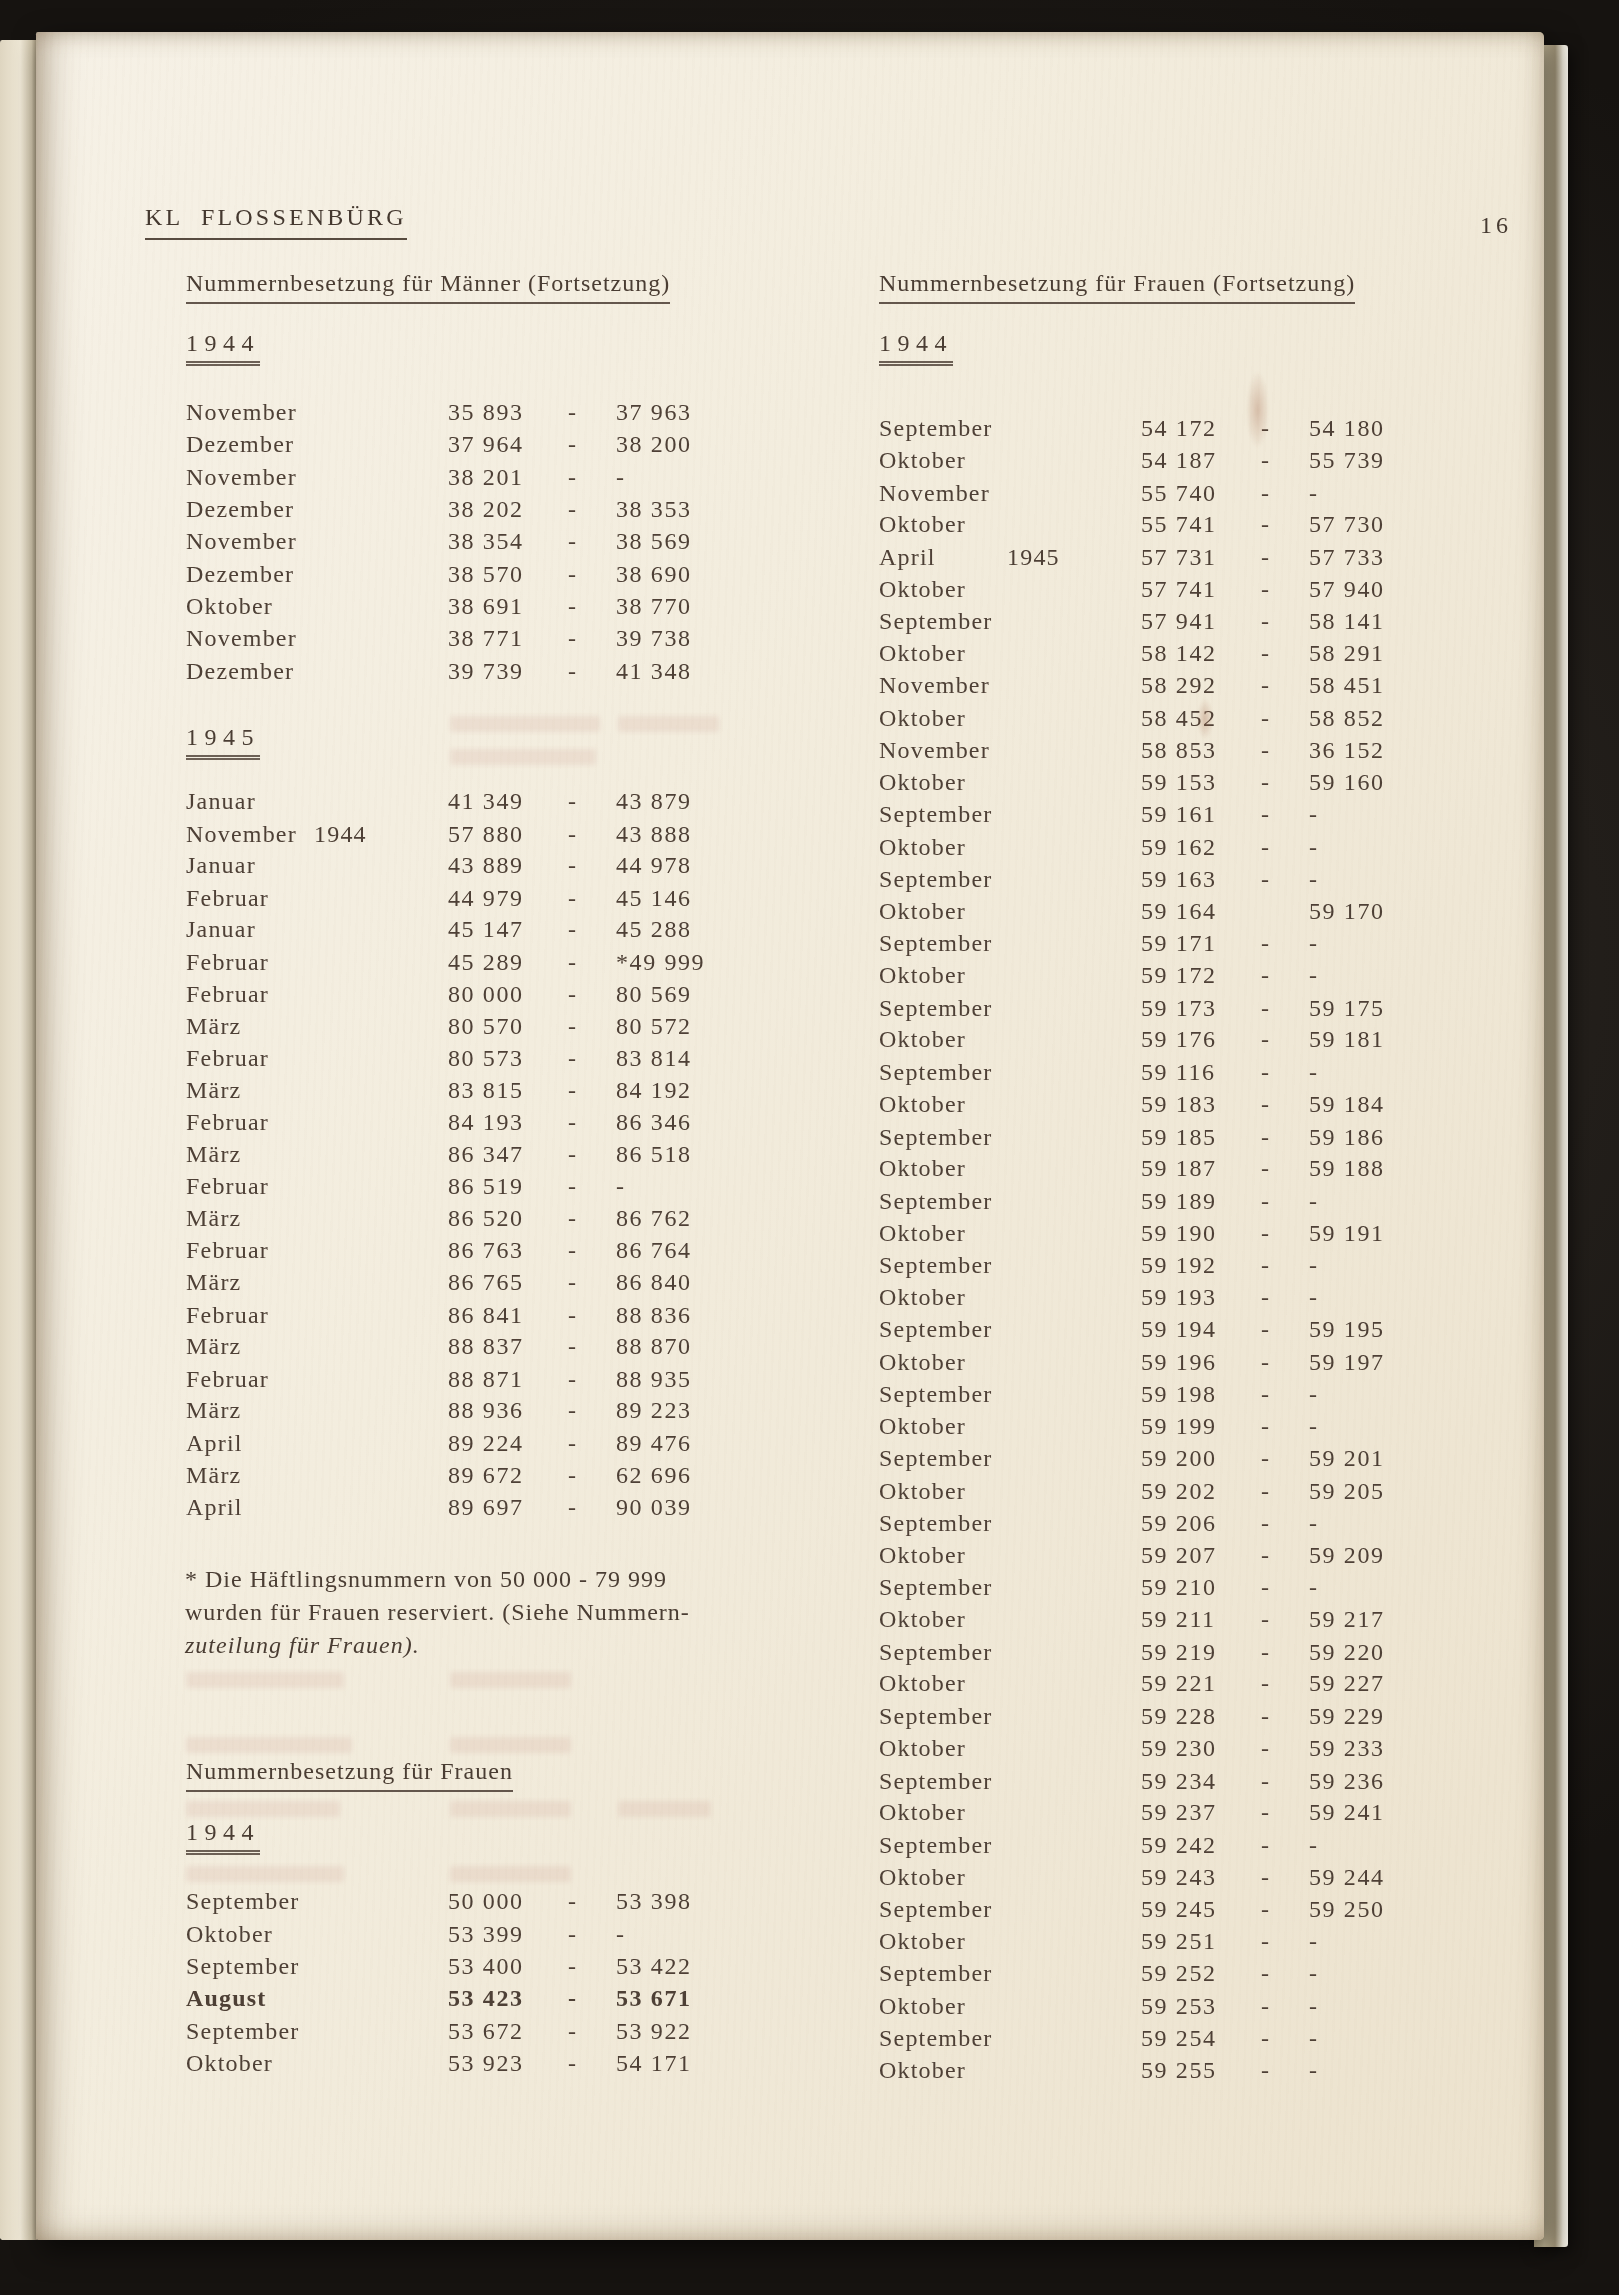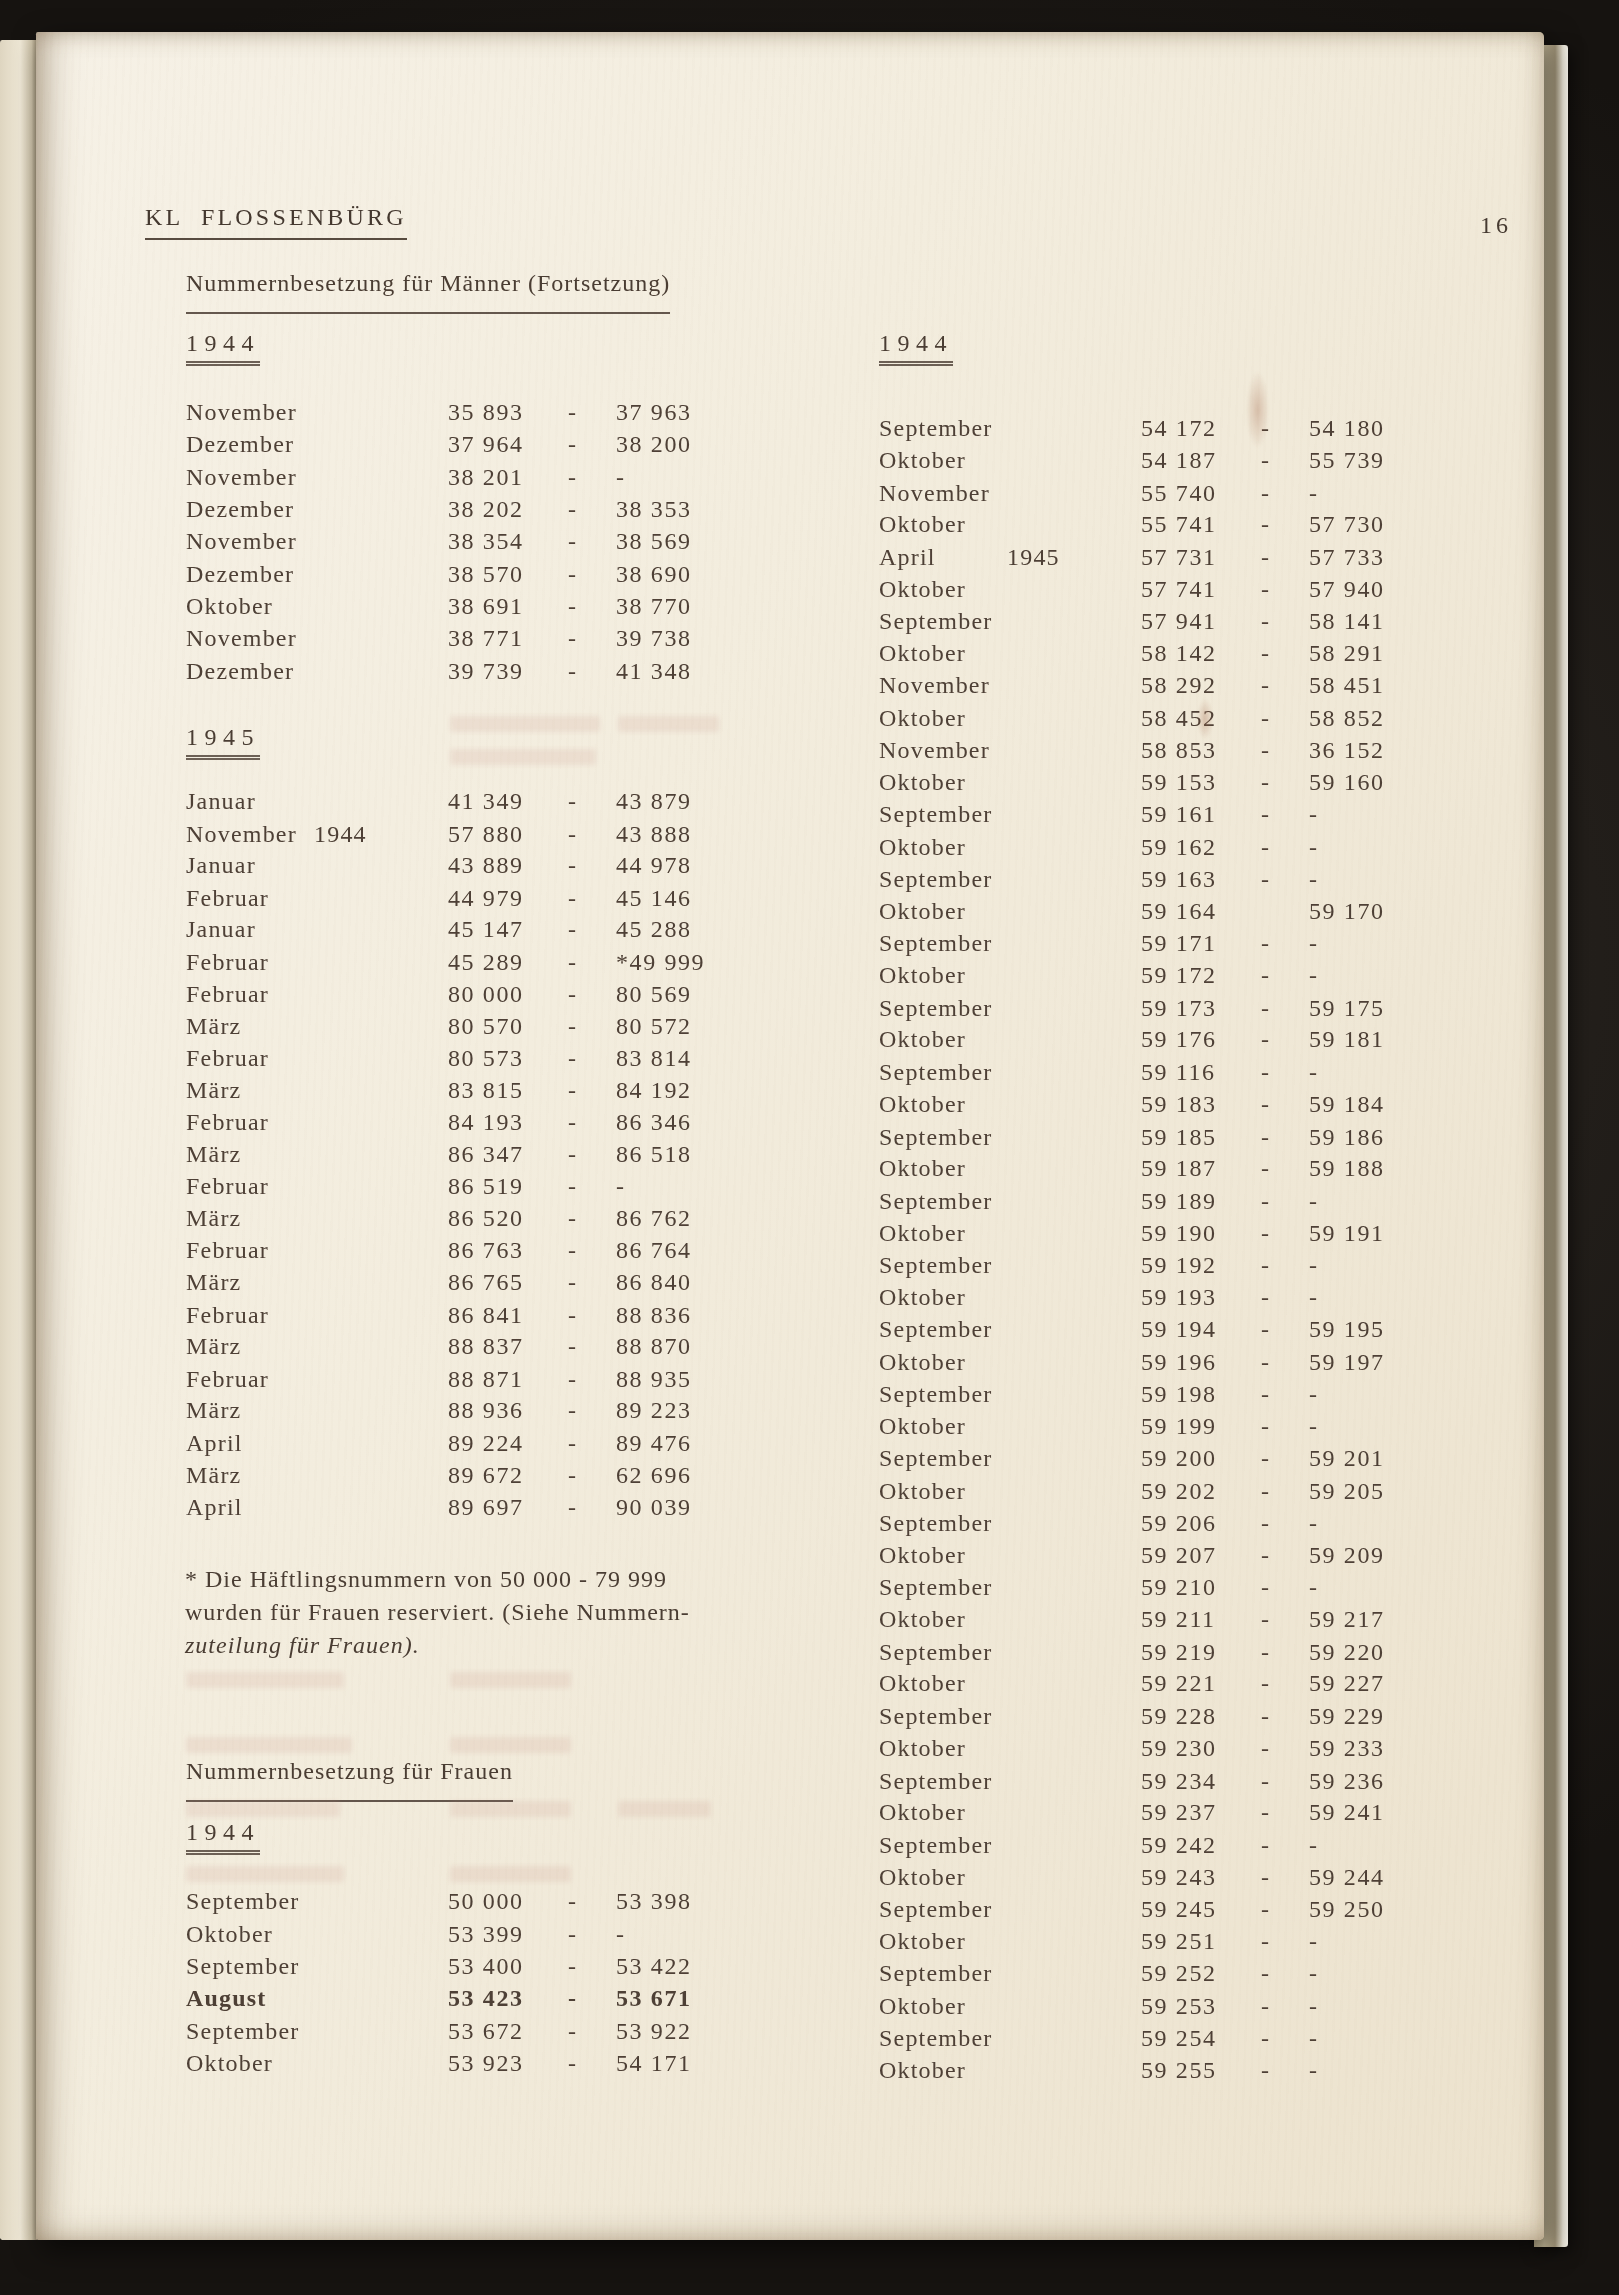--- a/index.html
+++ b/index.html
@@ -34,21 +34,21 @@
   }
   .page::after{content:"";position:absolute;inset:0;pointer-events:none;border-radius:inherit;
     background:repeating-linear-gradient(92deg, rgba(130,100,65,.015) 0 2.4px, rgba(255,255,255,0) 2.4px 7.3px);}
   .hdr{
     position:absolute;left:109px;top:172px;font-size:24px;letter-spacing:3.2px;white-space:pre;
     color:#44382f;border-bottom:2.4px solid rgba(70,56,46,.9);padding-bottom:6.5px;line-height:27.5px;
   }
   .pagenum{position:absolute;left:1444px;top:180px;font-size:24px;letter-spacing:4px;color:#463a31;line-height:27.5px;}
   .col-title{
     position:absolute;font-size:24px;letter-spacing:1px;color:#4a3d33;line-height:27.5px;
-    border-bottom:2.4px solid rgba(74,60,50,.85);padding-bottom:14px;white-space:nowrap;
+    border-bottom:2.4px solid rgba(74,60,50,.85);padding-bottom:4px;white-space:nowrap;
   }
   .year-h{
     position:absolute;font-size:24px;letter-spacing:6.5px;color:#4a3d33;line-height:27.5px;
     border-bottom:5.7px double rgba(74,60,50,.8);padding-bottom:3.2px;
   }
   .fn-line{position:absolute;font-size:24px;letter-spacing:1px;color:#4a3d33;line-height:29px;white-space:pre;}
   .trow{position:absolute;height:29px;line-height:29px;font-size:24px;color:#4e4036;letter-spacing:1.2px;width:583px;}
   .trow span{position:absolute;top:0;white-space:pre;}
   .c-month{left:0;}
   .c-year{left:128px;}
@@ -68,20 +68,21 @@
   <div class="page">
     <div class="hdr">KL  FLOSSENBÜRG</div>
     <div class="pagenum">16</div>
 
   </div>
 
   <div class="col-title" style="left:186px;top:270px;">Nummernbesetzung für Männer (Fortsetzung)</div>
   <div class="year-h" style="left:186px;top:330px;">1944</div>
   <div class="year-h" style="left:186px;top:724px;">1945</div>
 
+  <div class="col-title" style="left:879px;top:270px;">Nummernbesetzung für Frauen (Fortsetzung)</div>
   <div class="year-h" style="left:879px;top:330px;">1944</div>
 
   <div class="fn-line" style="left:185px;top:1565px;">* Die Häftlingsnummern von 50 000 - 79 999</div>
   <div class="fn-line" style="left:185px;top:1598px;text-align:right;">wurden für Frauen reserviert. (Siehe Nummern-</div>
   <div class="fn-line" style="left:185px;top:1631px;font-style:italic;">zuteilung für Frauen).</div>
 
   <div class="col-title" style="left:186px;top:1758px;">Nummernbesetzung für Frauen</div>
   <div class="year-h" style="left:186px;top:1819px;">1944</div>
 
   <div id="tables">

